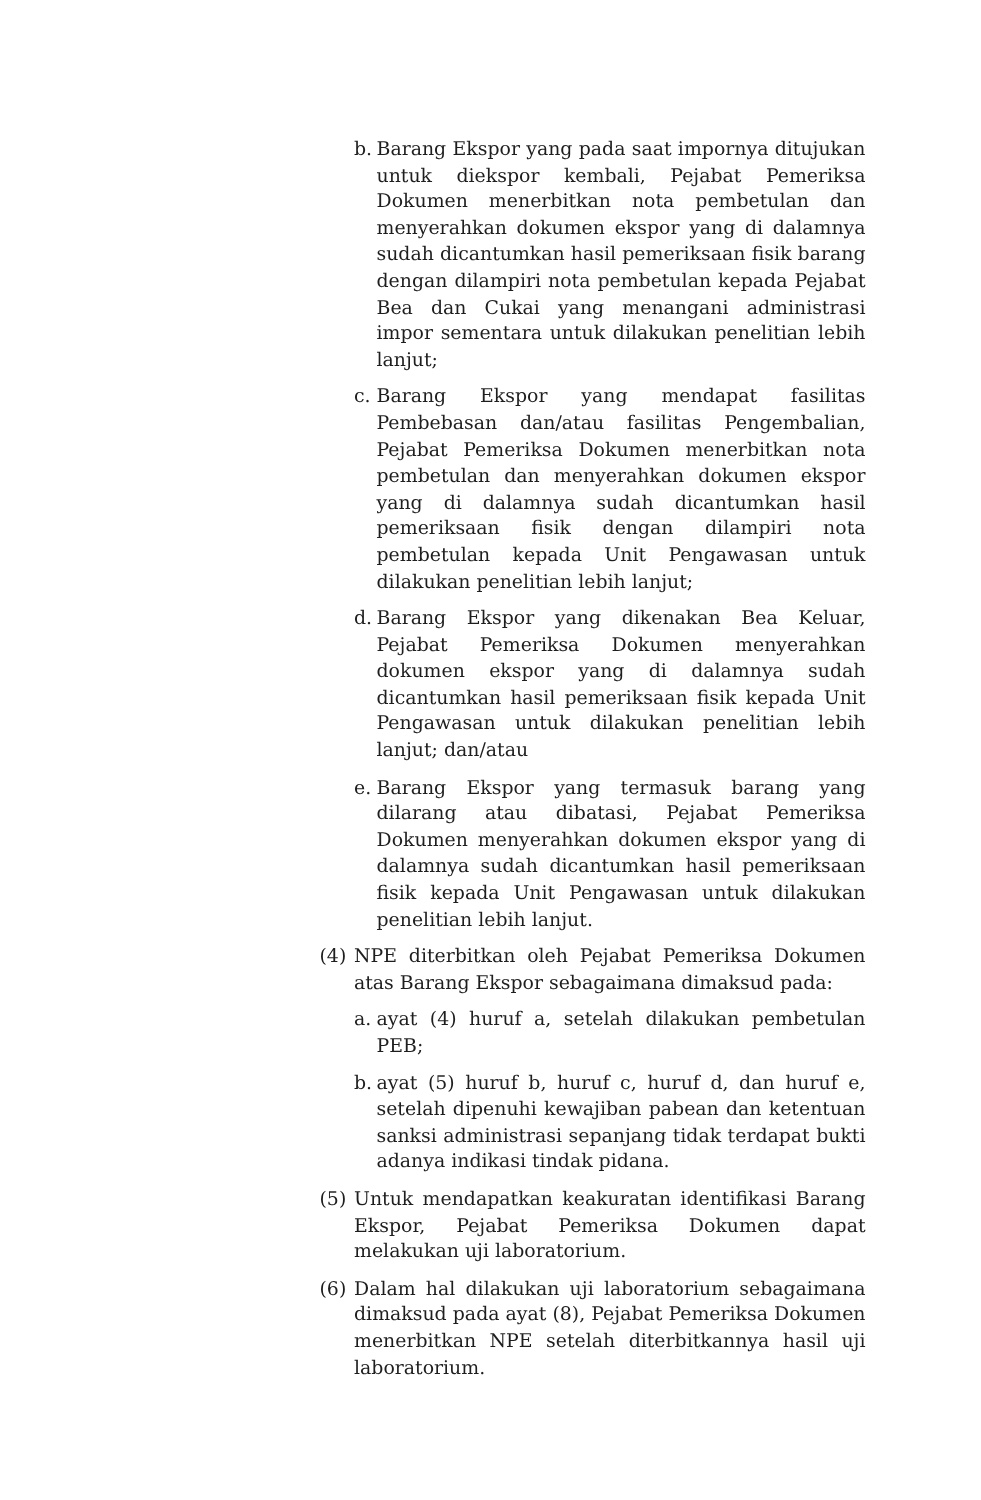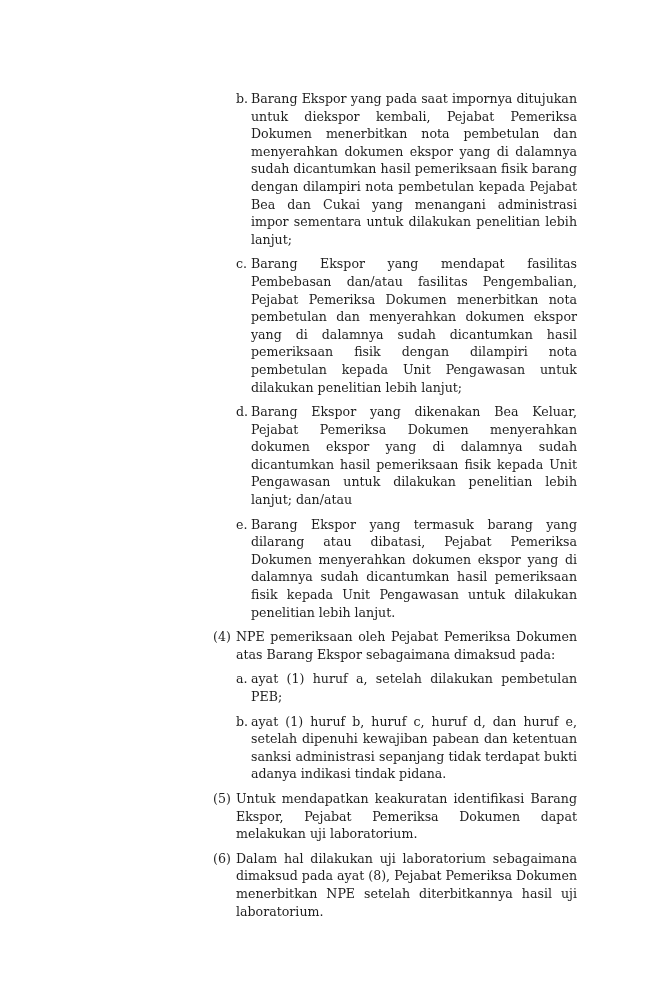--- a/index.html
+++ b/index.html
@@ -33,29 +33,29 @@
     <span class="lbl">d.</span>
     <span class="txt">Barang Ekspor yang dikenakan Bea Keluar, Pejabat Pemeriksa Dokumen menyerahkan dokumen ekspor yang di dalamnya sudah dicantumkan hasil pemeriksaan fisik kepada Unit Pengawasan untuk dilakukan penelitian lebih lanjut; dan/atau</span>
   </div>
   <div class="item sub gap">
     <span class="lbl">e.</span>
     <span class="txt">Barang Ekspor yang termasuk barang yang dilarang atau dibatasi, Pejabat Pemeriksa Dokumen menyerahkan dokumen ekspor yang di dalamnya sudah dicantumkan hasil pemeriksaan fisik kepada Unit Pengawasan untuk dilakukan penelitian lebih lanjut.</span>
   </div>
 
   <div class="item para gap">
     <span class="lbl">(4)</span>
-    <span class="txt">NPE pemeriksaan oleh Pejabat Pemeriksa Dokumen atas Barang Ekspor sebagaimana dimaksud pada:</span>
+    <span class="txt">NPE diterbitkan oleh Pejabat Pemeriksa Dokumen atas Barang Ekspor sebagaimana dimaksud pada:</span>
   </div>
   <div class="item sub gap">
     <span class="lbl">a.</span>
-    <span class="txt">ayat (1) huruf a, setelah dilakukan pembetulan PEB;</span>
+    <span class="txt">ayat (4) huruf a, setelah dilakukan pembetulan PEB;</span>
   </div>
   <div class="item sub gap">
     <span class="lbl">b.</span>
-    <span class="txt">ayat (1) huruf b, huruf c, huruf d, dan huruf e, setelah dipenuhi kewajiban pabean dan ketentuan sanksi administrasi sepanjang tidak terdapat bukti adanya indikasi tindak pidana.</span>
+    <span class="txt">ayat (5) huruf b, huruf c, huruf d, dan huruf e, setelah dipenuhi kewajiban pabean dan ketentuan sanksi administrasi sepanjang tidak terdapat bukti adanya indikasi tindak pidana.</span>
   </div>
 
   <div class="item para gap">
     <span class="lbl">(5)</span>
     <span class="txt">Untuk mendapatkan keakuratan identifikasi Barang Ekspor, Pejabat Pemeriksa Dokumen dapat melakukan uji laboratorium.</span>
   </div>
 
   <div class="item para gap">
     <span class="lbl">(6)</span>
     <span class="txt">Dalam hal dilakukan uji laboratorium sebagaimana dimaksud pada ayat (8), Pejabat Pemeriksa Dokumen menerbitkan NPE setelah diterbitkannya hasil uji laboratorium.</span>

